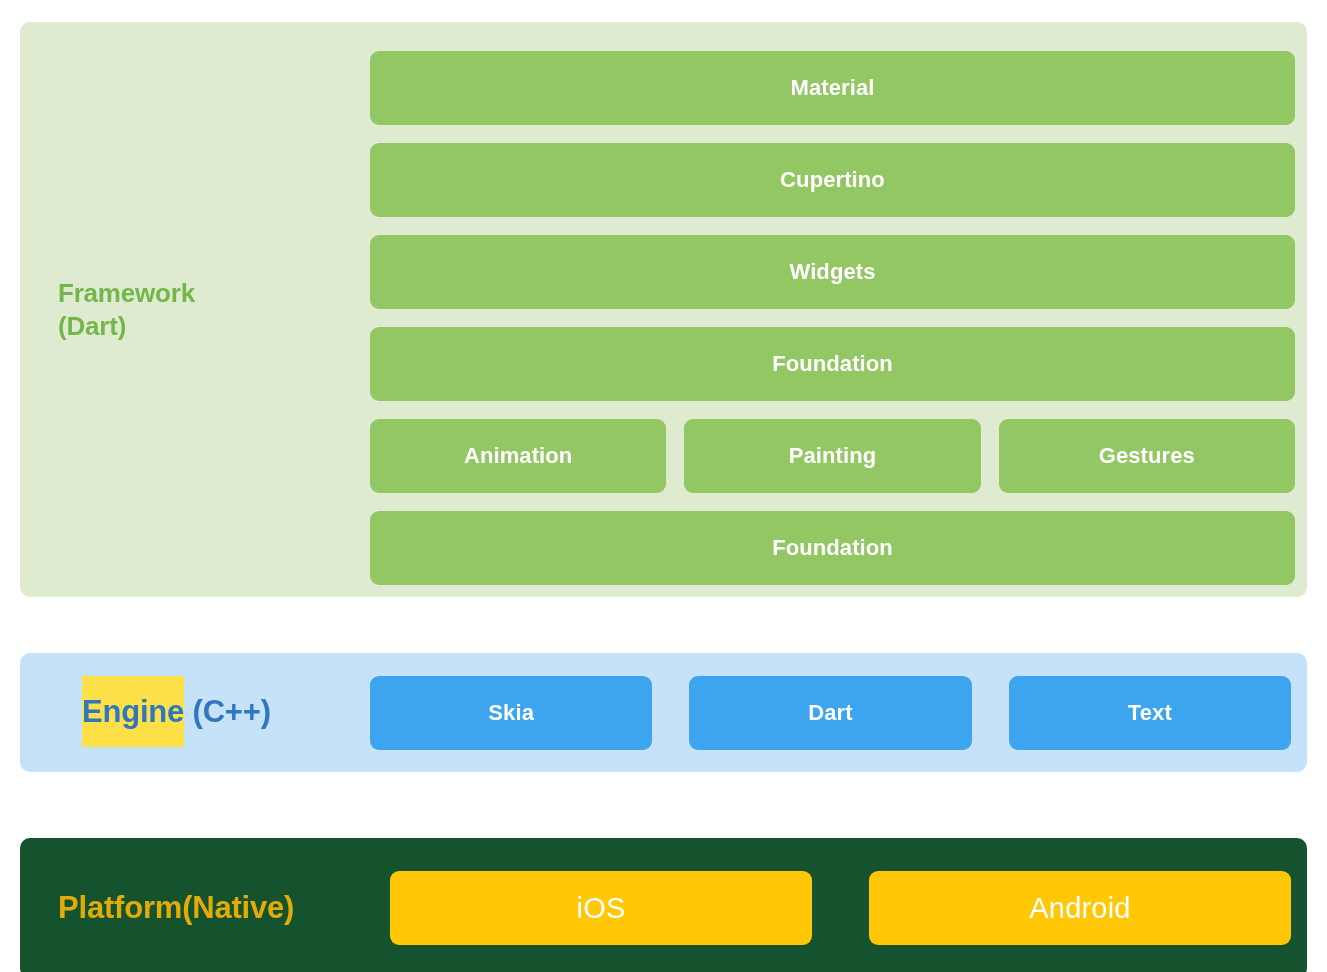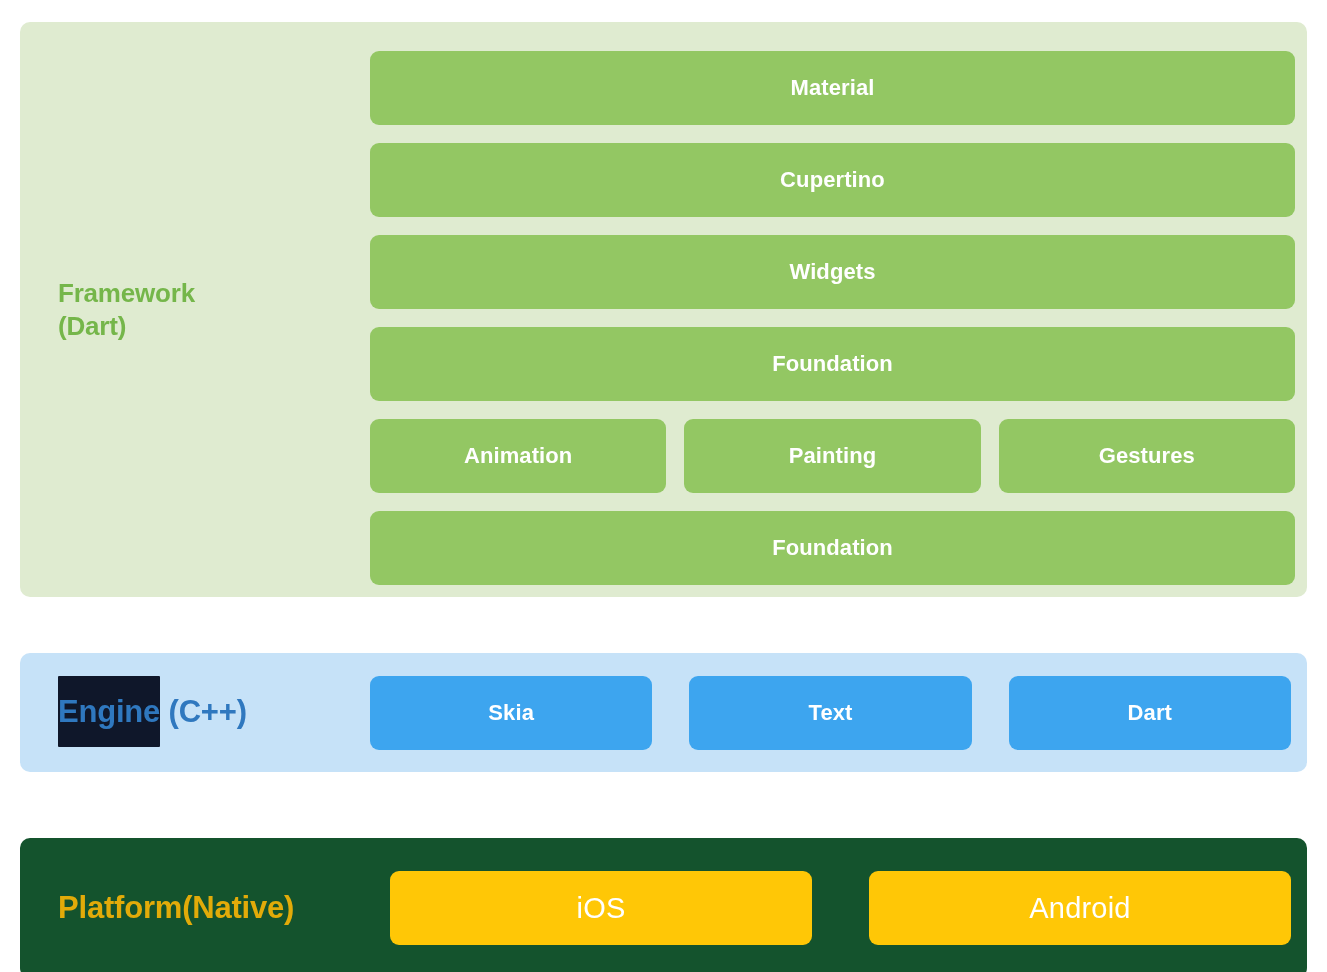--- a/index.html
+++ b/index.html
@@ -66,23 +66,24 @@
     font-weight: 700;
     color: #75b64a;
   }
   .label-engine {
     font-size: 31px;
     font-weight: 700;
     color: #2f78bf;
     white-space: nowrap;
   }
   .label-engine .sel {
-    background: #0f172a;
+    background: #fde047;
     border-radius: 1px;
     padding: 18px 0;
+    margin-left: 24px;
   }
   .label-platform {
     font-size: 31px;
     font-weight: 700;
     color: #e2ab09;
     white-space: nowrap;
   }
 
   
   .stack {
@@ -179,22 +180,22 @@
   <div class="layer layer-engine">
 
     <div class="layer-label label-engine">
       <div>
         <span class="sel">Engine</span><span> (C++)</span>
       </div>
     </div>
 
     <div class="engine-row">
       <div class="box box-blue">Skia</div>
+      <div class="box box-blue">Dart</div>
       <div class="box box-blue">Text</div>
-      <div class="box box-blue">Dart</div>
     </div>
   </div>
 
   <div class="layer layer-platform">
 
     <div class="layer-label label-platform">Platform(Native)</div>
 
     <div class="platform-row">
       <div class="box box-yellow">iOS</div>
       <div class="box box-yellow">Android</div>

